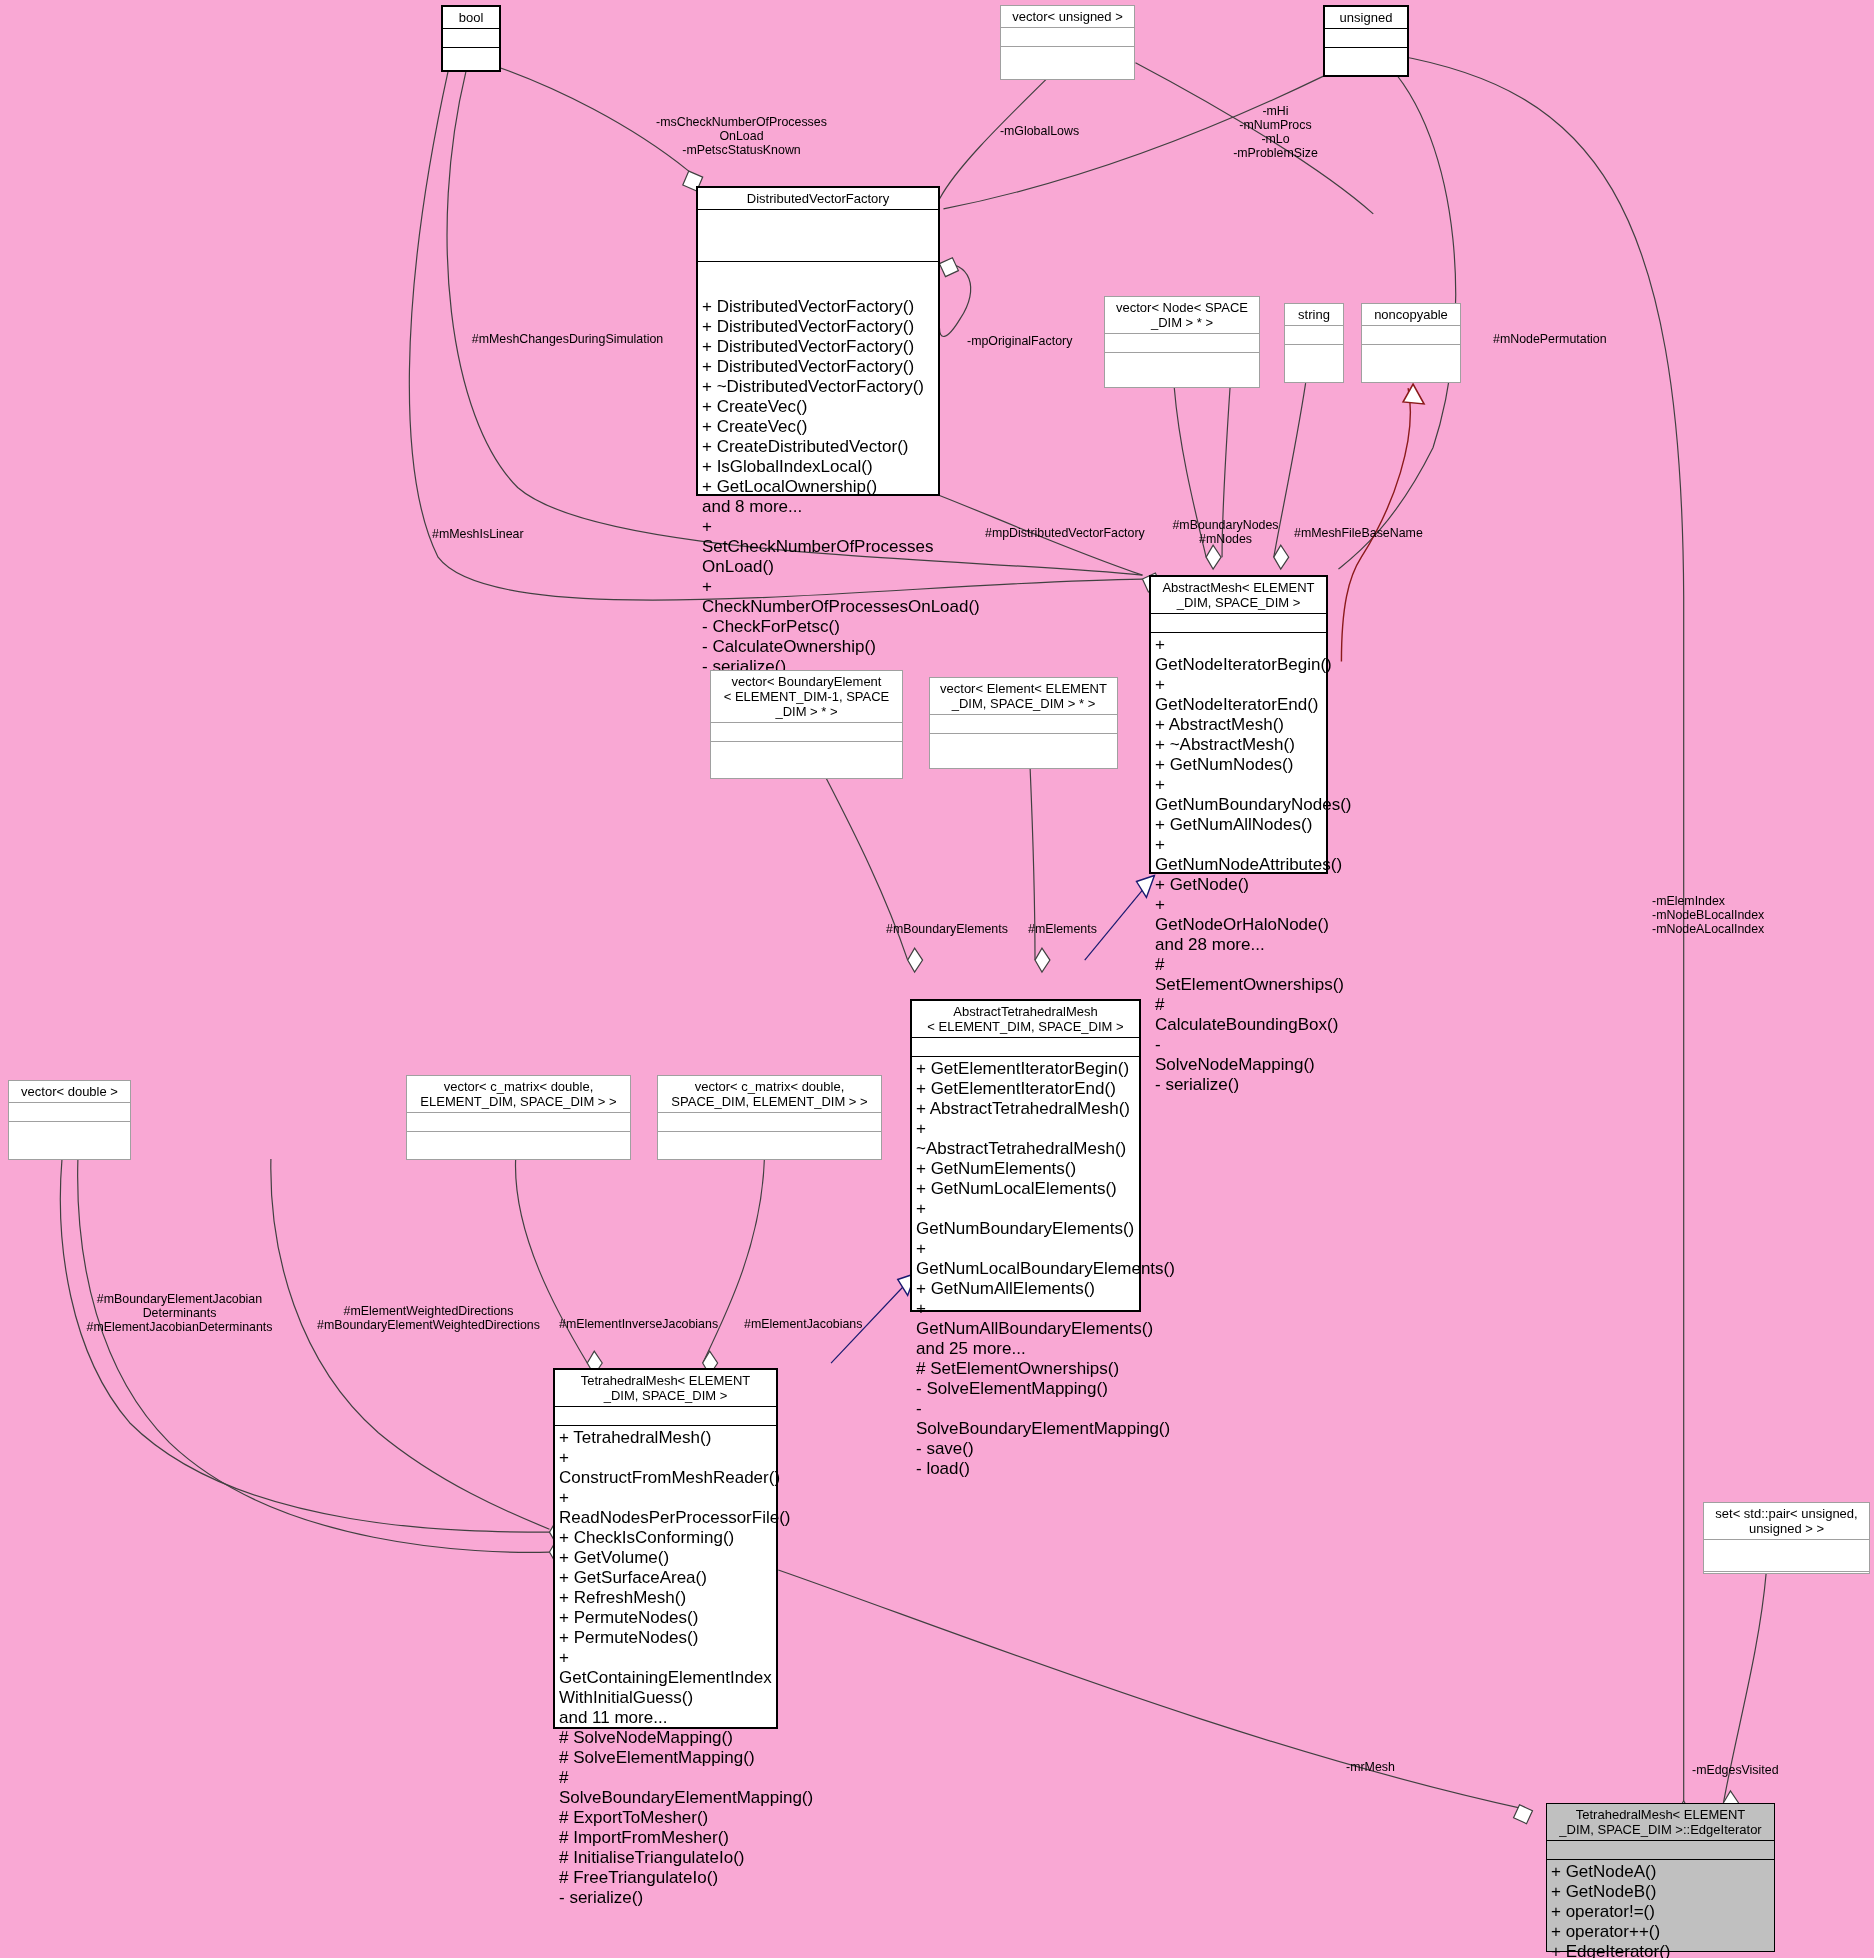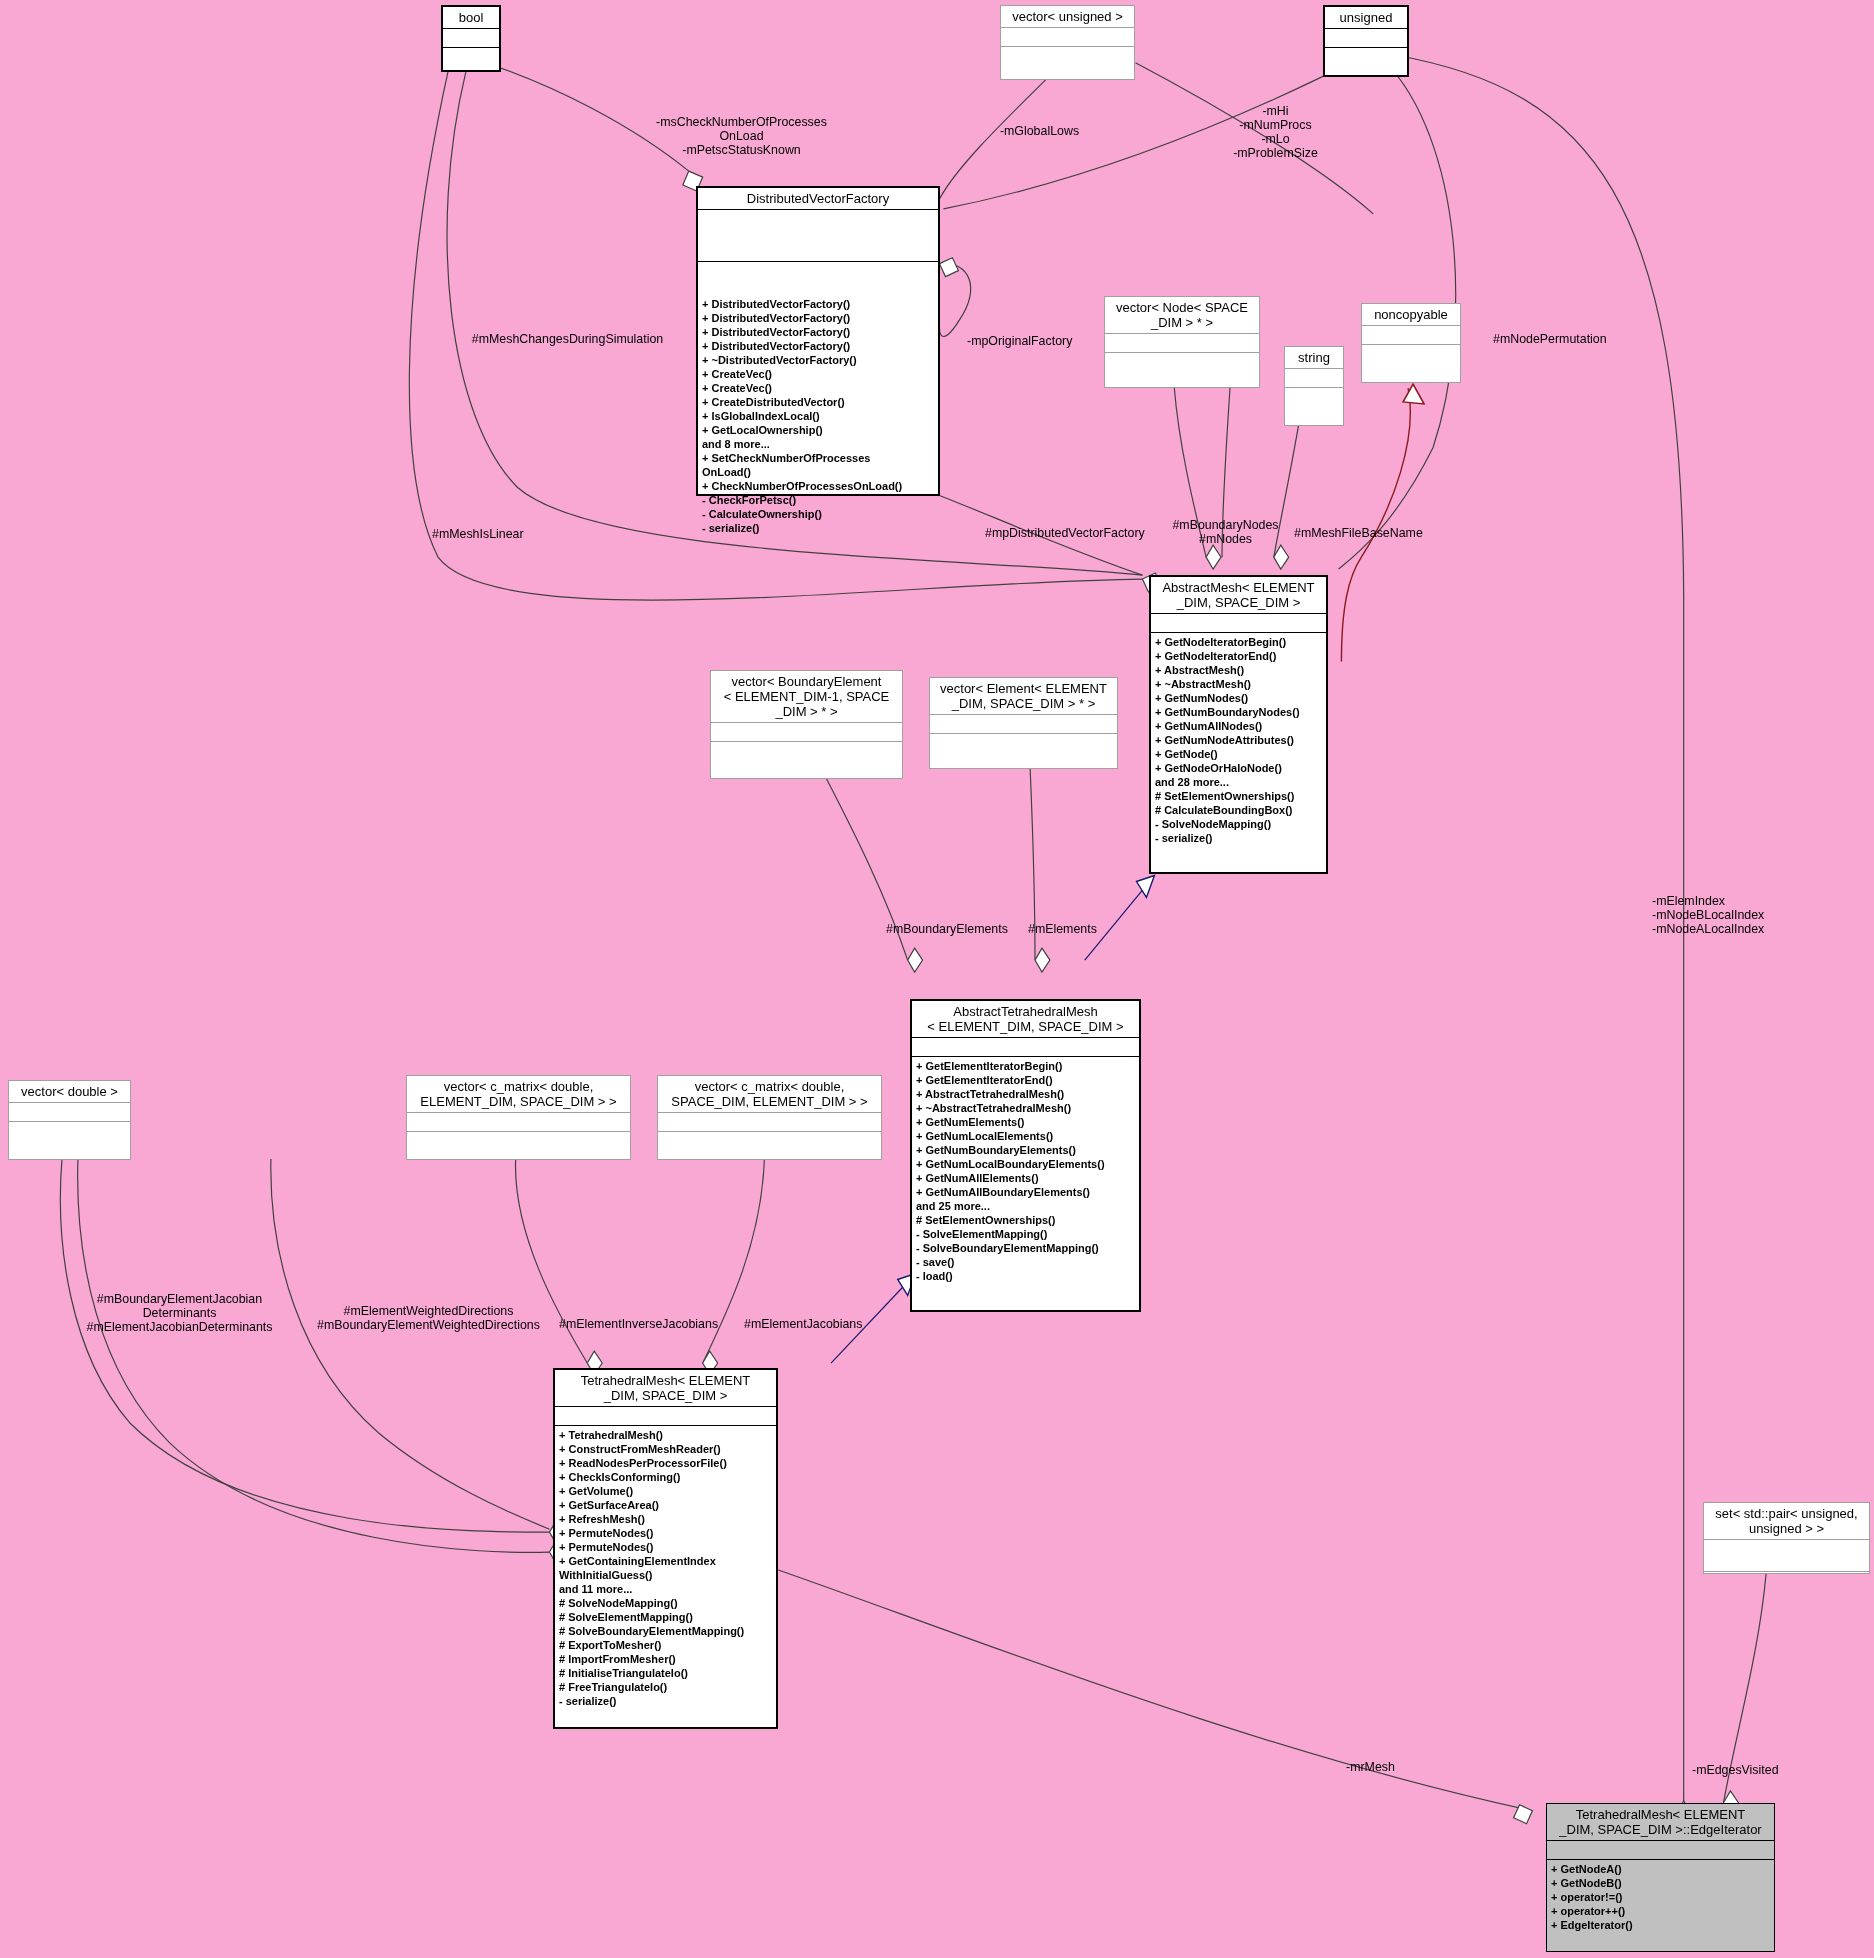--- a/index.html
+++ b/index.html
@@ -58,26 +58,25 @@
     line-height: 14px;
     padding: 1px 4px;
     white-space: pre-line;
   }
   .uml-box.emph > .uml-attrs,
   .uml-box.shaded > .uml-attrs {
     border-bottom: 1px solid #000000;
   }
   .uml-methods {
     flex: 1 1 auto;
-    font-size: 11px;
-    line-height: 14px;
+    font-size: 17px;
+    line-height: 20px;
     padding: 2px 4px;
     white-space: pre-line;
     text-align: left;
-    font-weight: bold;
   }
   .uml-methods.empty {
     min-height: 16px;
   }
   .edge-label {
     position: absolute;
     font-size: 12.4px;
     line-height: 14px;
     color: #000;
     white-space: pre-line;
@@ -200,21 +199,21 @@
 - serialize()</div>
   </div>
 
   <div class="uml-box" style="left:1104px; top:296px; width:156px; height:92px;">
     <div class="uml-title">vector&lt; Node&lt; SPACE
 _DIM &gt; * &gt;</div>
     <div class="uml-attrs"></div>
     <div class="uml-methods empty"></div>
   </div>
 
-  <div class="uml-box" style="left:1284px; top:303px; width:60px; height:80px;margin-top:43px;">
+  <div class="uml-box" style="left:1284px; top:303px; width:60px; height:80px;">
     <div class="uml-title">string</div>
     <div class="uml-attrs"></div>
     <div class="uml-methods empty"></div>
   </div>
 
   <div class="uml-box" style="left:1361px; top:303px; width:100px; height:80px;">
     <div class="uml-title">noncopyable</div>
     <div class="uml-attrs"></div>
     <div class="uml-methods empty"></div>
   </div>

